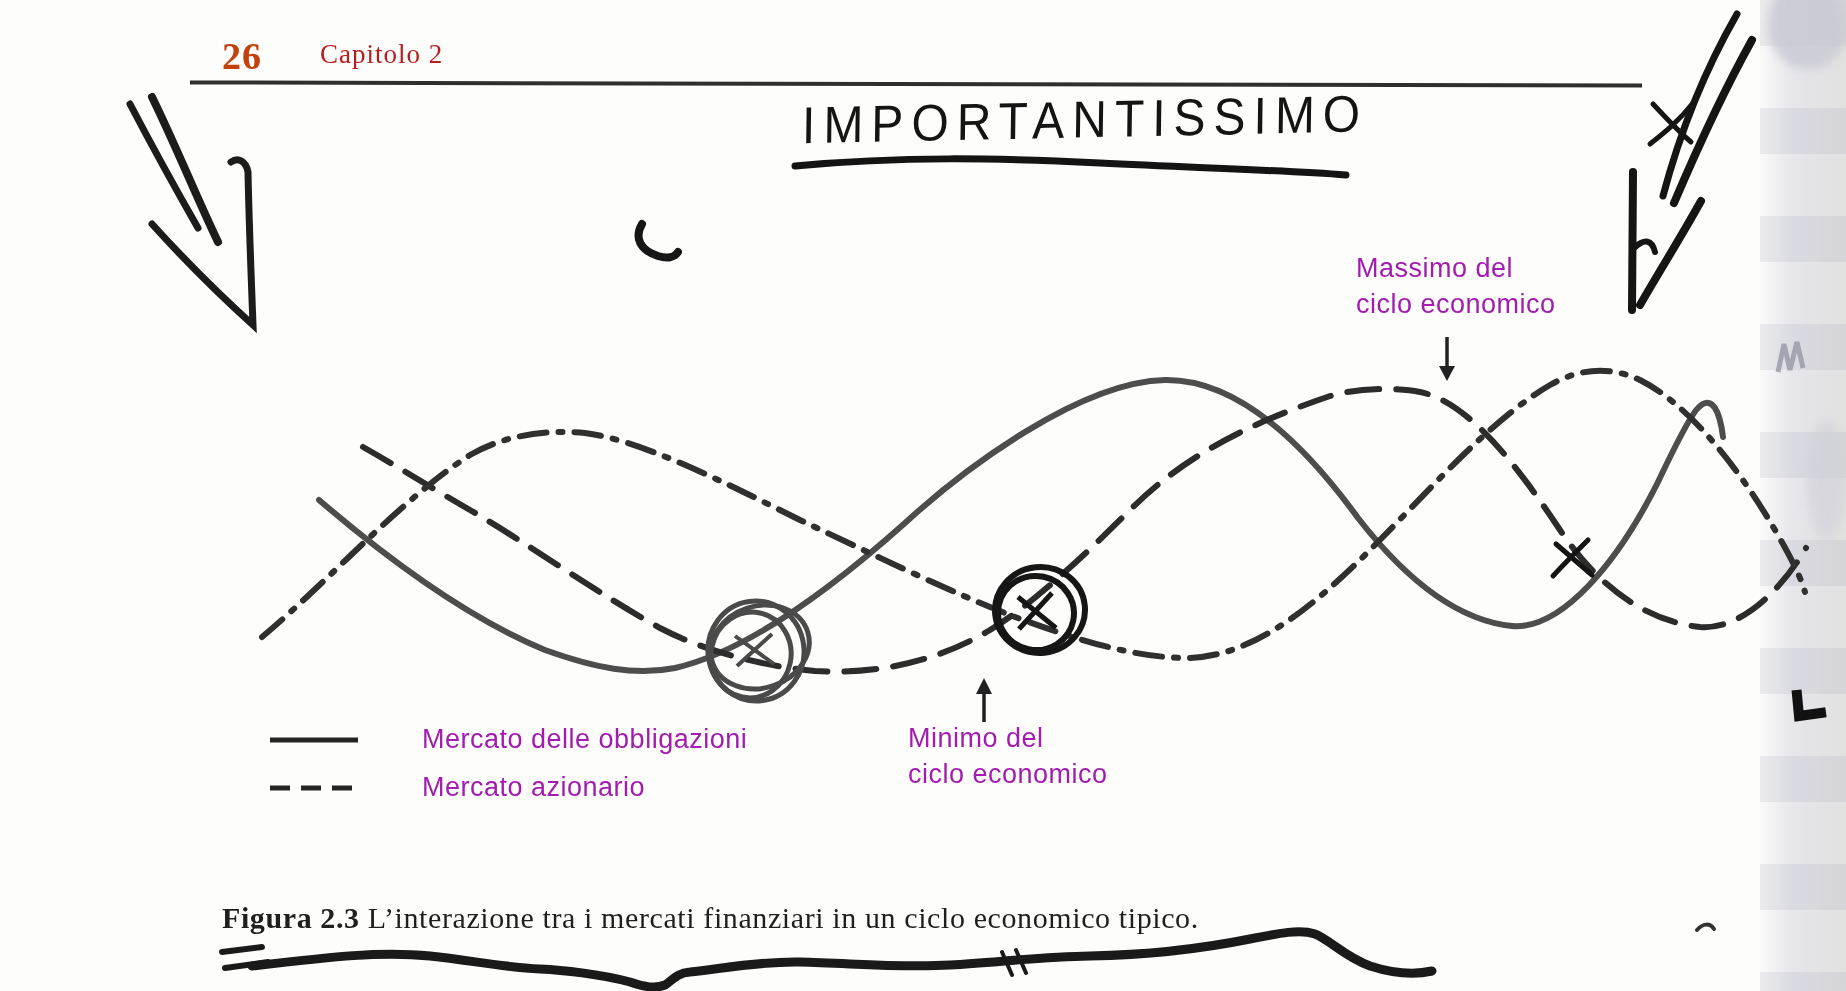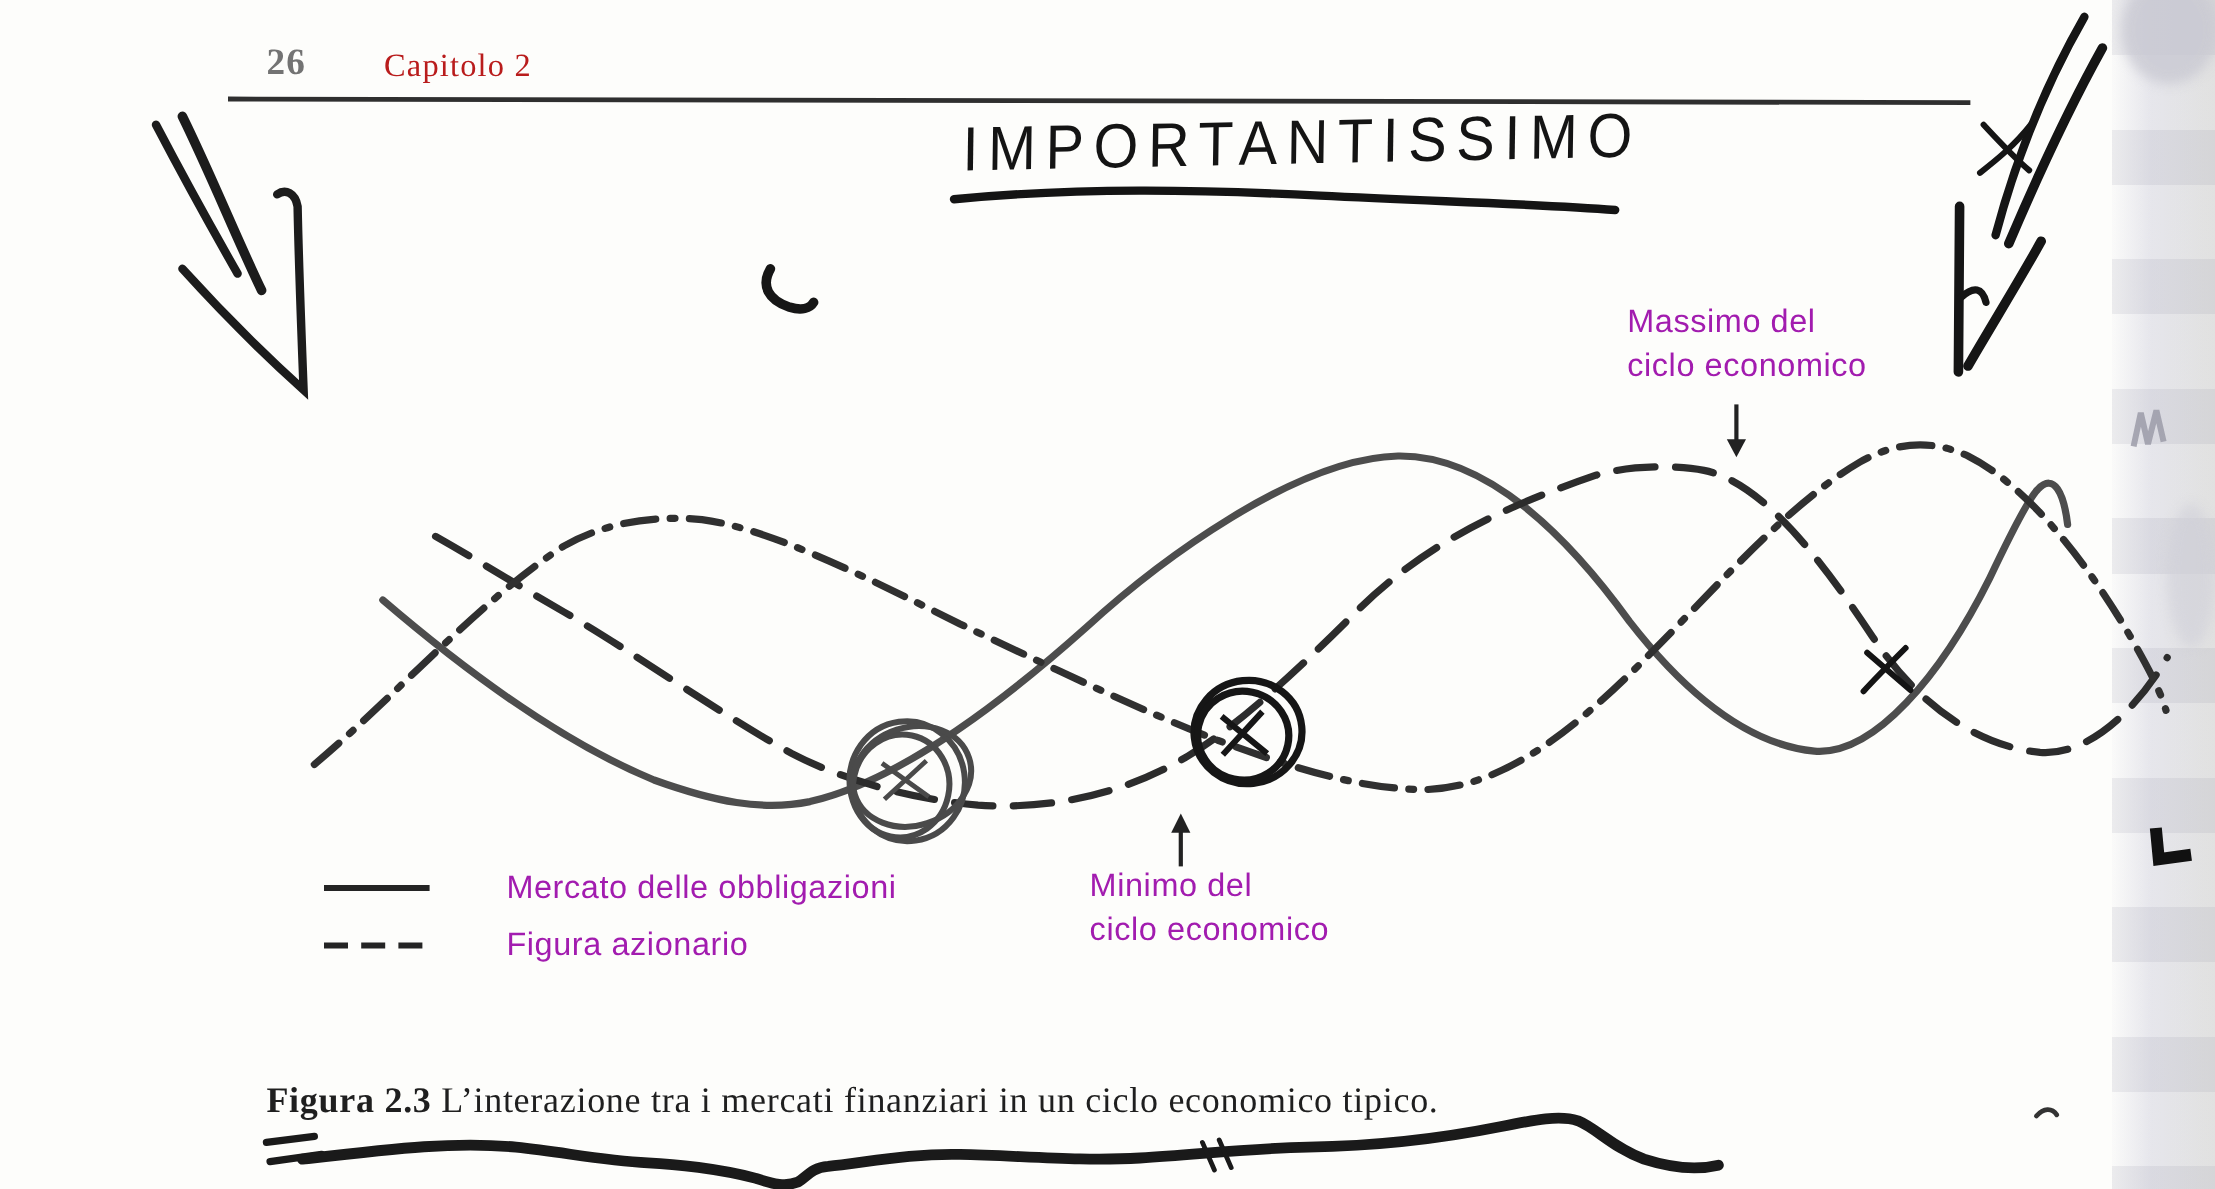--- a/index.html
+++ b/index.html
@@ -10,21 +10,21 @@
   }
   .edge-band{
     position:absolute;top:0;right:0;width:86px;height:991px;
     background:
       repeating-linear-gradient(180deg, rgba(190,190,202,.28) 0 46px, rgba(238,238,242,.18) 46px 108px),
       linear-gradient(90deg, rgba(226,226,234,0) 0%, #e4e4ea 38%, #dededc 100%);
   }
   .edge-smudge{position:absolute;border-radius:50%;filter:blur(5px);}
   .print{position:absolute;color:#2e2e2e;}
   .serif{font-family:"Liberation Serif",serif;}
-  .hdr-num{font-weight:bold;font-size:31px;letter-spacing:1px;color:#737373;}
+  .hdr-num{font-weight:bold;font-size:38px;letter-spacing:1px;color:#c2410c;}
   .hdr-chap{font-size:27px;letter-spacing:1px;color:#b91c1c;}
   .hdr-rule{position:absolute;left:190px;top:82px;width:1452px;height:4px;background:#2f2f2f;transform:rotate(.12deg);}
   .hw-title{
     position:absolute;left:802px;top:92px;
     font-size:48px;letter-spacing:8px;color:#141414;font-weight:500;
     transform:rotate(-1.2deg) skewX(-2deg) scaleY(1.08);
     white-space:nowrap;
   }
   .fig-label{font-size:27px;line-height:36px;color:#a21caf;letter-spacing:.5px;}
   .legend-row{position:absolute;left:268px;display:flex;align-items:center;}
@@ -62,21 +62,21 @@
   <div class="legend-row z2" style="top:724px;">
     <svg class="legend-swatch" width="92" height="12">
       <line x1="2" y1="6" x2="90" y2="6" stroke="#242424" stroke-width="5"></line>
     </svg>
     <span class="legend-text">Mercato delle obbligazioni</span>
   </div>
   <div class="legend-row z2" style="top:772px;">
     <svg class="legend-swatch" width="92" height="12">
       <line x1="2" y1="6" x2="90" y2="6" stroke="#242424" stroke-width="5" stroke-dasharray="20 11"></line>
     </svg>
-    <span class="legend-text">Figura azionario</span>
+    <span class="legend-text">Mercato azionario</span>
   </div>
 
   <div class="caption serif z2">
     <b>Figura 2.3</b><span> L’interazione tra i mercati finanziari in un ciclo economico tipico.</span>
   </div>
 
   <svg class="overlay z2" width="1846" height="991" viewBox="0 0 1846 991">
 
     <path d="M 319 500 C 375 548, 460 615, 545 650 C 595 668, 635 676, 675 668 C 745 652, 830 590, 905 523 C 965 468, 1080 382, 1165 380 C 1235 379, 1300 438, 1358 518 C 1400 572, 1452 620, 1512 626 C 1562 630, 1618 562, 1658 482 C 1676 444, 1690 416, 1698 408 C 1712 393, 1720 412, 1723 437" fill="none" stroke="#4d4d4d" stroke-width="6" stroke-linecap="round"></path>
     <path d="M 363 447 C 400 468, 430 487, 470 510 C 530 545, 600 595, 660 628 C 702 650, 760 666, 815 671 C 880 675, 940 660, 990 630 C 1030 606, 1080 560, 1130 510 C 1190 450, 1260 420, 1330 396 C 1360 387, 1400 388, 1420 392 C 1470 402, 1520 470, 1560 530 C 1600 590, 1650 622, 1700 627 C 1740 630, 1780 592, 1806 548" fill="none" stroke="#2c2c2c" stroke-width="6" stroke-linecap="round" stroke-dasharray="32 17"></path>

